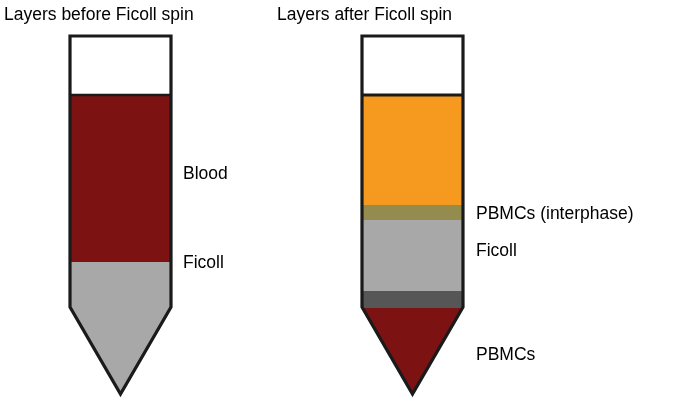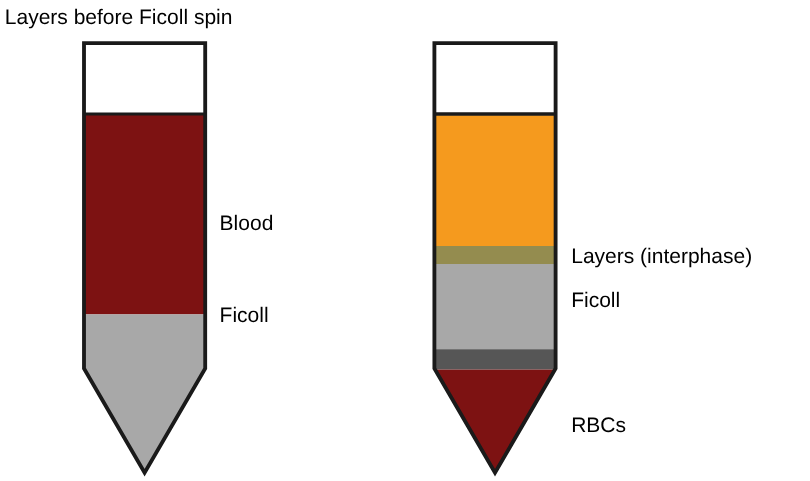--- a/index.html
+++ b/index.html
@@ -43,36 +43,37 @@
   }
 
   .layer-label {
     position: absolute;
     font-size: 17.5px;
     line-height: 20px;
     white-space: nowrap;
     color: #000000;
   }
   
-  #label-blood   { left: 183px; top: 163px; margin-top: 13px; }
+  #label-blood   { left: 183px; top: 163px; }
   #label-ficoll-before { left: 183px; top: 252px; }
   
   #label-plasma        { left: 476px; top: 147px; }
   #label-pbmcs         { left: 476px; top: 203px; }
   #label-ficoll-after  { left: 476px; top: 240px; }
   #label-granulocytes  { left: 476px; top: 287px; }
   #label-rbcs          { left: 476px; top: 344px; }
 </style>
 </head>
 <body>
 
 <div class="figure">
 
   <div class="panel-title" id="title-before">Layers before Ficoll spin</div>
 
+  <div class="panel-title" id="title-after">Layers after Ficoll spin</div>
 
   <svg class="tube-svg" viewBox="0 0 675 401">
     <defs>
 
       <clipPath id="clip-tube-left">
         <path d="M70,36 L171,36 L171,307 L120,394 L69.5,307 Z"></path>
       </clipPath>
       <clipPath id="clip-tube-right">
         <path d="M362,36 L463,36 L463,307 L412,394 L361.5,307 Z"></path>
       </clipPath>
@@ -104,20 +105,20 @@
 
       <line x1="362" y1="95" x2="463" y2="95" stroke="#1a1a1a" stroke-width="3"></line>
     </g>
   </svg>
 
   <div class="layer-label" id="label-blood">Blood</div>
 
   <div class="layer-label" id="label-ficoll-before">Ficoll</div>
 
 
-  <div class="layer-label" id="label-pbmcs">Layers (interphase)</div>
+  <div class="layer-label" id="label-pbmcs">PBMCs (interphase)</div>
 
   <div class="layer-label" id="label-ficoll-after">Ficoll</div>
 
 
-  <div class="layer-label" id="label-rbcs">RBCs</div>
+  <div class="layer-label" id="label-rbcs">PBMCs</div>
 
 </div>
 
 </body></html>

